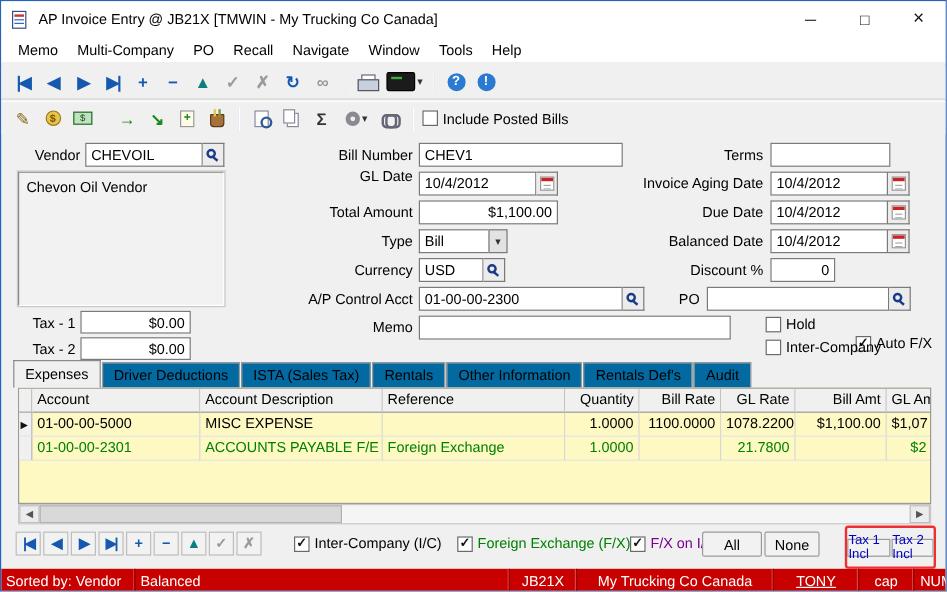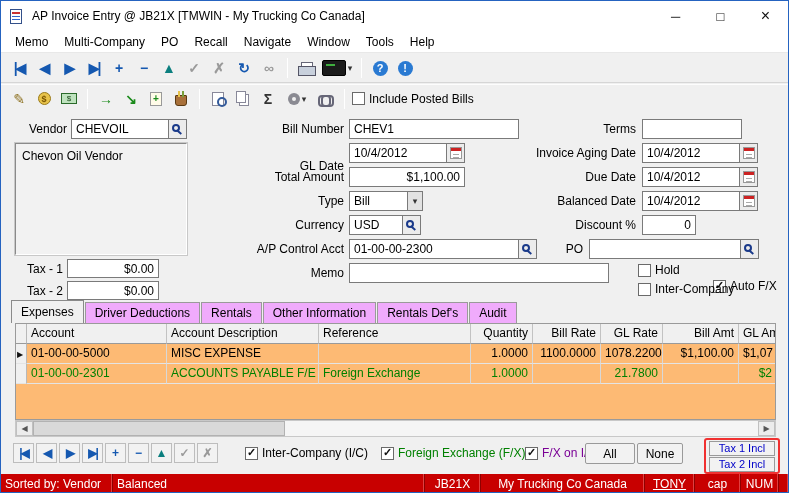--- a/index.html
+++ b/index.html
@@ -84,26 +84,26 @@
   .selval { flex:1; border:1px solid #7a7a7a; border-right:none; background:#fff; padding:2px 4px; height:20px; }
   .dd { width:16px; height:20px; background:#e2e2e2; border:1px solid #7a7a7a; display:flex;
         align-items:center; justify-content:center; flex:none; }
   .dd::after { content:"▾"; font-size:9px; color:#333; }
   .infobox { position:absolute; background:#f2f2f2; border-top:1px solid #8a8a8a; border-left:1px solid #8a8a8a;
              border-bottom:1px solid #fff; border-right:1px solid #fff; outline:1px solid #c8c8c8; padding:5px 6px; }
   .ckrow { position:absolute; display:flex; align-items:center; }
 
   
   .tabs { position:absolute; left:10px; top:299px; height:23px; display:flex; align-items:flex-end; }
-  .tab { height:21px; padding:0 9px; line-height:20px; background:#f0abfc; border:1px solid #9a9a9a;
+  .tab { height:21px; padding:0 9px; line-height:20px; background:#0369a1; border:1px solid #9a9a9a;
          border-bottom:none; margin-right:1px; color:#000; }
   .tab.active { height:23px; line-height:22px; background:#f0f0f0; border-color:#8a8a8a; position:relative; z-index:2; }
 
   
-  .grid { position:absolute; left:14px; top:322px; width:761px; height:97px; background:#fdba74;
+  .grid { position:absolute; left:14px; top:322px; width:761px; height:97px; background:#fef9c3;
           border:1px solid #9a9a9a; overflow:hidden; }
   .grow { display:flex; height:20px; }
   .gc { border-right:1px solid #d8d8d8; border-bottom:1px solid #e4e4e4; padding:2px 4px; height:20px;
         overflow:hidden; white-space:nowrap; flex:none; }
   .ghead .gc { background:#f0f0f0; border-right:1px solid #c2c2c2; border-bottom:1px solid #9a9a9a; color:#000; }
   .gc.selcol { background:#f0f0f0; border-right:1px solid #b8b8b8; padding:2px 1px; }
   .num { text-align:right; }
   .green .gc { color:#008000; }
   .rowmark::after { content:"▶"; font-size:8px; color:#111; }
   .cw0{width:11px;} .cw1{width:140px;} .cw2{width:152px;} .cw3{width:152px;} .cw4{width:62px;}
@@ -117,21 +117,21 @@
   .sarrow.left { left:0; } .sarrow.left::after { content:"◀"; }
   .sarrow.right { right:0; } .sarrow.right::after { content:"▶"; }
   .sthumb { position:absolute; left:17px; top:0; width:252px; height:15px; background:#d9d9d9; border:1px solid #b2b2b2; }
 
   
   .fbtn { position:absolute; width:21px; height:20px; background:#f2f2f2; border:1px solid #bdbdbd;
           display:flex; align-items:center; justify-content:center; font-size:12px; letter-spacing:-2px; }
   .stdbtn { position:absolute; height:21px; background:#f2f2f2; border:1px solid #9a9a9a; border-radius:2px;
             display:flex; align-items:center; justify-content:center; color:#000; }
   .taxbox { position:absolute; left:703px; top:437px; width:76px; height:36px; border:2px solid #f03030;
-            border-radius:3px; display:flex; flex-direction:column; align-items:center; justify-content:center; gap:1px; }
+            border-radius:3px; display:flex; flex-direction:row; align-items:center; justify-content:center; gap:1px; }
   .taxbtn { width:66px; height:15px; background:#f2f2f2; border:1px solid #9a9a9a; color:#0000c8;
             font-size:11px; display:flex; align-items:center; justify-content:center; }
   .lbl-green { color:#008000; }
   .lbl-purple { color:#7a0096; }
 
   
   .statusbar { position:absolute; left:0; right:0; top:473px; height:19px; background:#c80000;
                display:flex; color:#fff; }
   .seg { border-right:1px solid #8f0000; box-shadow:inset -1px 0 0 #e04040; display:flex; align-items:center;
          padding:0 4px; white-space:nowrap; overflow:hidden; flex:none; }
@@ -248,21 +248,21 @@
   <span class="lbl" style="left:10px;top:283px;width:52px;">Tax - 2</span>
   <div class="fld" style="left:66px;top:280px;width:92px;height:19px;">
     <input class="ra" style="height: 19px;" value="$0.00">
   </div>
 
   <span class="lbl" style="left:225px;top:121px;width:118px;">Bill Number</span>
   <div class="fld" style="left:348px;top:118px;width:170px;">
     <input value="CHEV1" style="">
   </div>
 
-  <span class="lbl" style="left:225px;top:158px;width:118px;">GL Date</span>
+  <span class="lbl" style="left:225px;top:139px;width:118px;">GL Date</span>
   <div class="fld" style="left:348px;top:142px;width:116px;">
     <input value="10/4/2012" style="">
     <span class="sqbtn">
         <span class="cal"></span>
       </span>
   </div>
 
   <span class="lbl" style="left:225px;top:169px;width:118px;">Total Amount</span>
   <div class="fld" style="left:348px;top:166px;width:116px;">
     <input class="ra" value="$1,100.00" style="">
@@ -346,20 +346,21 @@
     <span class="cblbl">Auto F/X</span>
   </div>
   <div class="ckrow" style="left:637px;top:281px;">
     <span class="cb"></span>
     <span class="cblbl">Inter-Company</span>
   </div>
 
   <div class="tabs">
     <span class="tab active">Expenses</span>
     <span class="tab">Driver Deductions</span>
+    <span class="tab">ISTA (Sales Tax)</span>
     <span class="tab">Rentals</span>
     <span class="tab">Other Information</span>
     <span class="tab">Rentals Def's</span>
     <span class="tab">Audit</span>
   </div>
 
   <div class="grid">
     <div class="grow ghead">
       <span class="gc cw0 selcol"></span>
       <span class="gc cw1">Account</span>
@@ -430,19 +431,19 @@
   <div class="taxbox">
     <span class="taxbtn">Tax 1 Incl</span>
     <span class="taxbtn">Tax 2 Incl</span>
   </div>
 
   <div class="statusbar">
     <span class="seg" style="width:112px;">Sorted by: Vendor</span>
     <span class="seg" style="width:312px;">Balanced</span>
     <span class="seg center" style="width:56px;">JB21X</span>
     <span class="seg center" style="width:164px;">My Trucking Co Canada</span>
-    <span class="seg center" style="width:50px;text-decoration:underline;">TONY</span>
+    <span class="seg center" style="width:71px;text-decoration:underline;">TONY</span>
     <span class="seg center" style="width:46px;">cap</span>
     <span class="seg center" style="width:38px;">NUM</span>
     <span class="seg" style="flex:1;border-right:none;"></span>
   </div>
 
 </div>
 
 </body></html>

